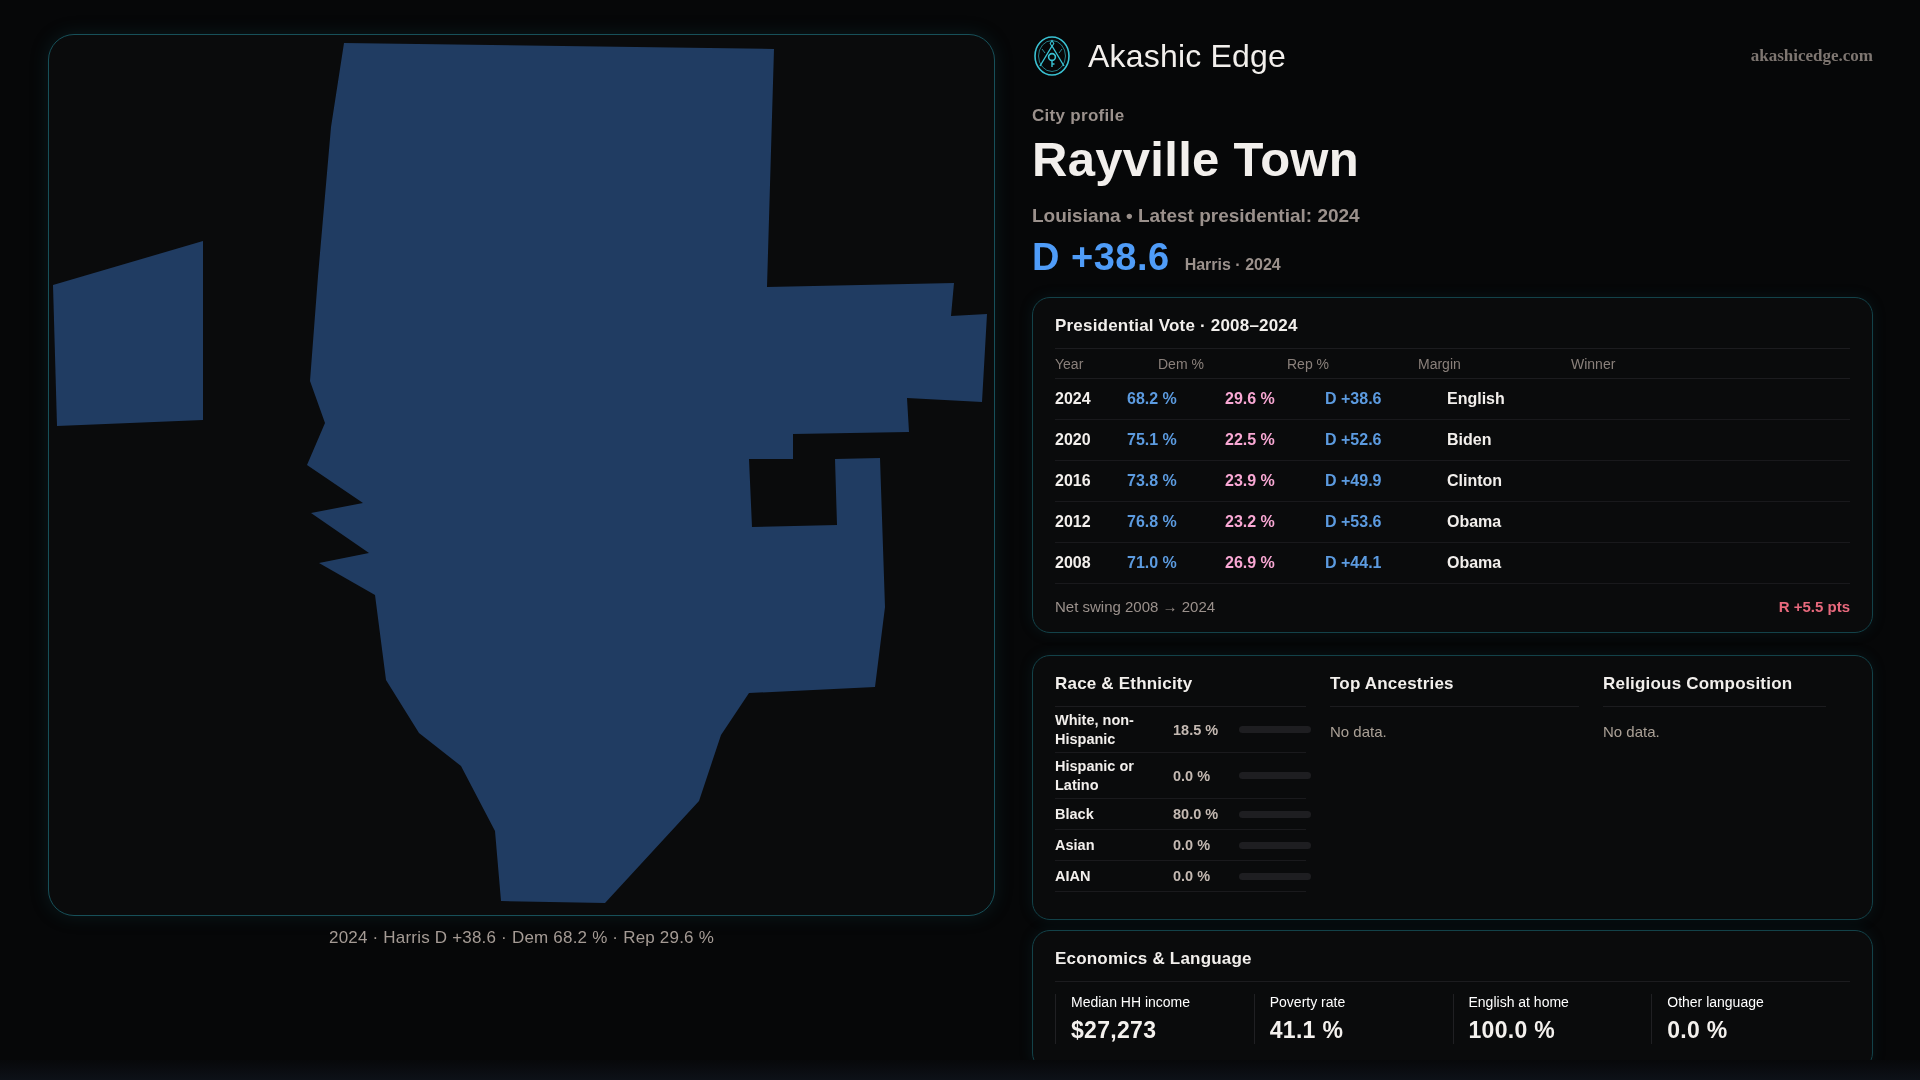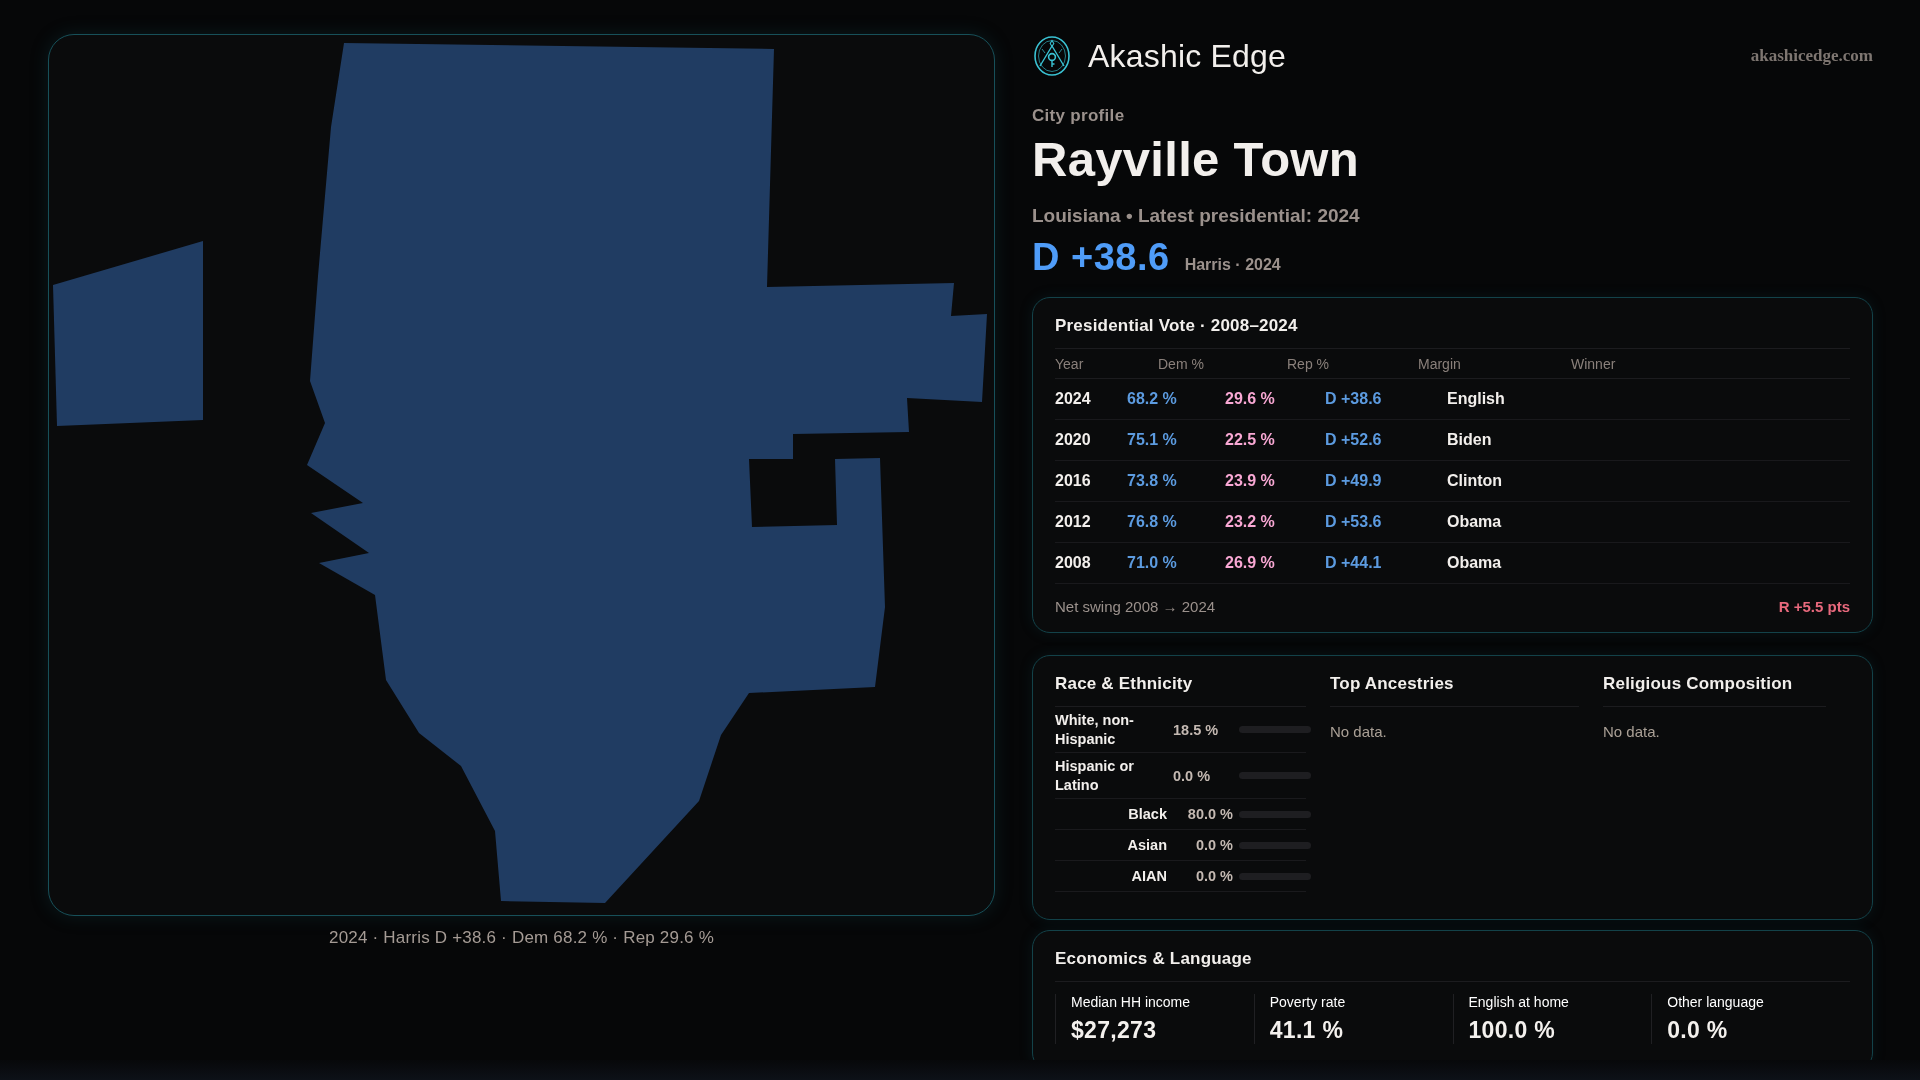--- a/index.html
+++ b/index.html
@@ -53,21 +53,21 @@
   .net-value { margin-left:auto; color:#e8697d; font-size:15px; font-weight:bold; }
 
   
   .card-demo { top:655px; height:265px; padding:18px 22px; }
   .demo-grid { display:grid; grid-template-columns:275px 273px 1fr; height:100%; }
   .demo-col .card-title { margin-right:24px; }
   .no-data { color:#aaa096; font-size:15px; margin-top:16px; }
   .race-row { display:grid; grid-template-columns:112px 60px 72px; column-gap:6px;
     align-items:center; border-bottom:1px solid #1a1a1d; margin-right:24px; }
   .race-row.tall { min-height:46px; }
-  .race-row.short { min-height:31px;text-align:right; }
+  .race-row.short { min-height:31px; }
   .race-label { color:#f2efec; font-size:14.5px; font-weight:bold; line-height:1.25; padding:4px 0; }
   .race-value { color:#c4b9b2; font-size:14.5px; font-weight:bold; }
   .race-track { width:72px; height:7px; border-radius:4px; background:#1e1e21; overflow:hidden; }
   .race-fill { height:7px; border-radius:4px; }
 
   
   .card-econ { top:930px; height:141px; }
   .econ-grid { display:grid; grid-template-columns:1fr 1fr 1fr 1fr; margin-top:12px; }
   .econ-stat { border-left:1px solid #202023; padding-left:15px; }
   .econ-label { color:#ffffff; font-size:14px; }

